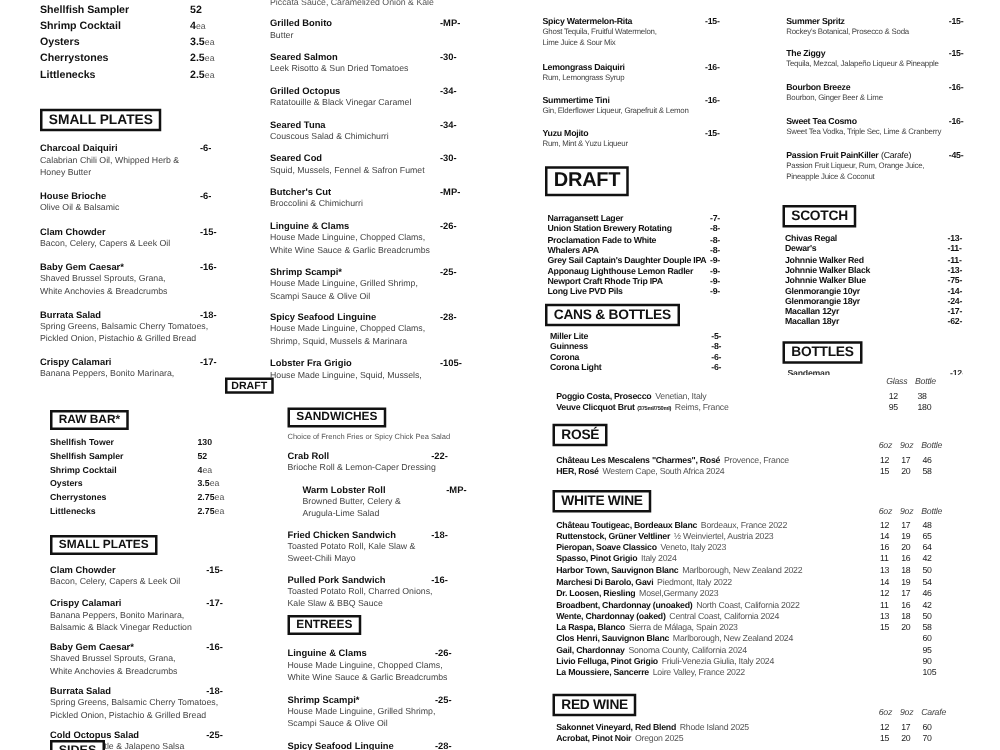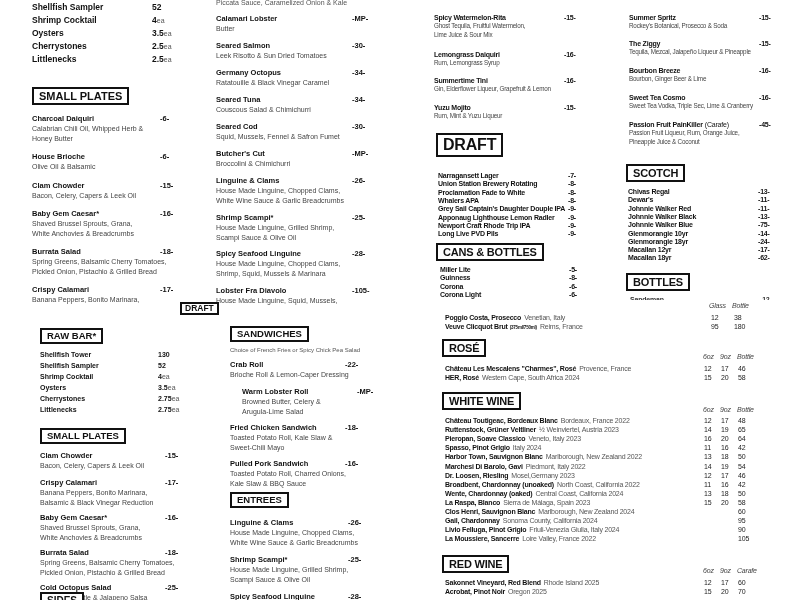--- a/index.html
+++ b/index.html
@@ -67,31 +67,31 @@
     <div class="item" style="left: 32px; top: 285px;">
       <div class="name">Crispy Calamari</div>
       <div class="price" style="left: 128px;">-17-</div>
       <div class="desc">Banana Peppers, Bonito Marinara,</div>
     </div>
   </div>
 
 <div class="clipline" style="left:216px; top:-1px;">Piccata Sauce, Caramelized Onion &amp; Kale</div>
 <div id="dinner-entrees">
     <div class="item" style="left: 216px; top: 14px;">
-      <div class="name">Calamari Lobster</div>
+      <div class="name">Grilled Bonito</div>
       <div class="price" style="left: 136px;">-MP-</div>
       <div class="desc">Butter</div>
     </div>
     <div class="item" style="left: 216px; top: 41px;">
       <div class="name">Seared Salmon</div>
       <div class="price" style="left: 136px;">-30-</div>
       <div class="desc">Leek Risotto &amp; Sun Dried Tomatoes</div>
     </div>
     <div class="item" style="left: 216px; top: 68px;">
-      <div class="name">Germany Octopus</div>
+      <div class="name">Grilled Octopus</div>
       <div class="price" style="left: 136px;">-34-</div>
       <div class="desc">Ratatouille &amp; Black Vinegar Caramel</div>
     </div>
     <div class="item" style="left: 216px; top: 95px;">
       <div class="name">Seared Tuna</div>
       <div class="price" style="left: 136px;">-34-</div>
       <div class="desc">Couscous Salad &amp; Chimichurri</div>
     </div>
     <div class="item" style="left: 216px; top: 122px;">
       <div class="name">Seared Cod</div>
@@ -115,21 +115,21 @@
       <div class="desc">House Made Linguine, Grilled Shrimp,</div>
       <div class="desc">Scampi Sauce &amp; Olive Oil</div>
     </div>
     <div class="item" style="left: 216px; top: 249px;">
       <div class="name">Spicy Seafood Linguine</div>
       <div class="price" style="left: 136px;">-28-</div>
       <div class="desc">House Made Linguine, Chopped Clams,</div>
       <div class="desc">Shrimp, Squid, Mussels &amp; Marinara</div>
     </div>
     <div class="item" style="left: 216px; top: 285.5px;">
-      <div class="name">Lobster Fra Diavolo</div>
+      <div class="name">Lobster Fra Grigio</div>
       <div class="price" style="left: 136px;">-105-</div>
       <div class="desc">House Made Linguine, Squid, Mussels,</div>
     </div>
   </div>
 
 <div class="heading" style="left:180px; top:302px; font-size:8.5px; padding:0 3px;">DRAFT</div>
 
 <div class="heading" style="left:40px; top:328px; font-size:9.5px;">RAW BAR*</div>
 <div id="lunch-rawbar">
     <div class="rb-row" style="left: 40px; top: 351px; font-size: 7px;"><span>Shellfish Tower</span><span style="position: absolute; left: 118px; top: 0px;"><span>130</span><span class="ea"></span></span></div>

